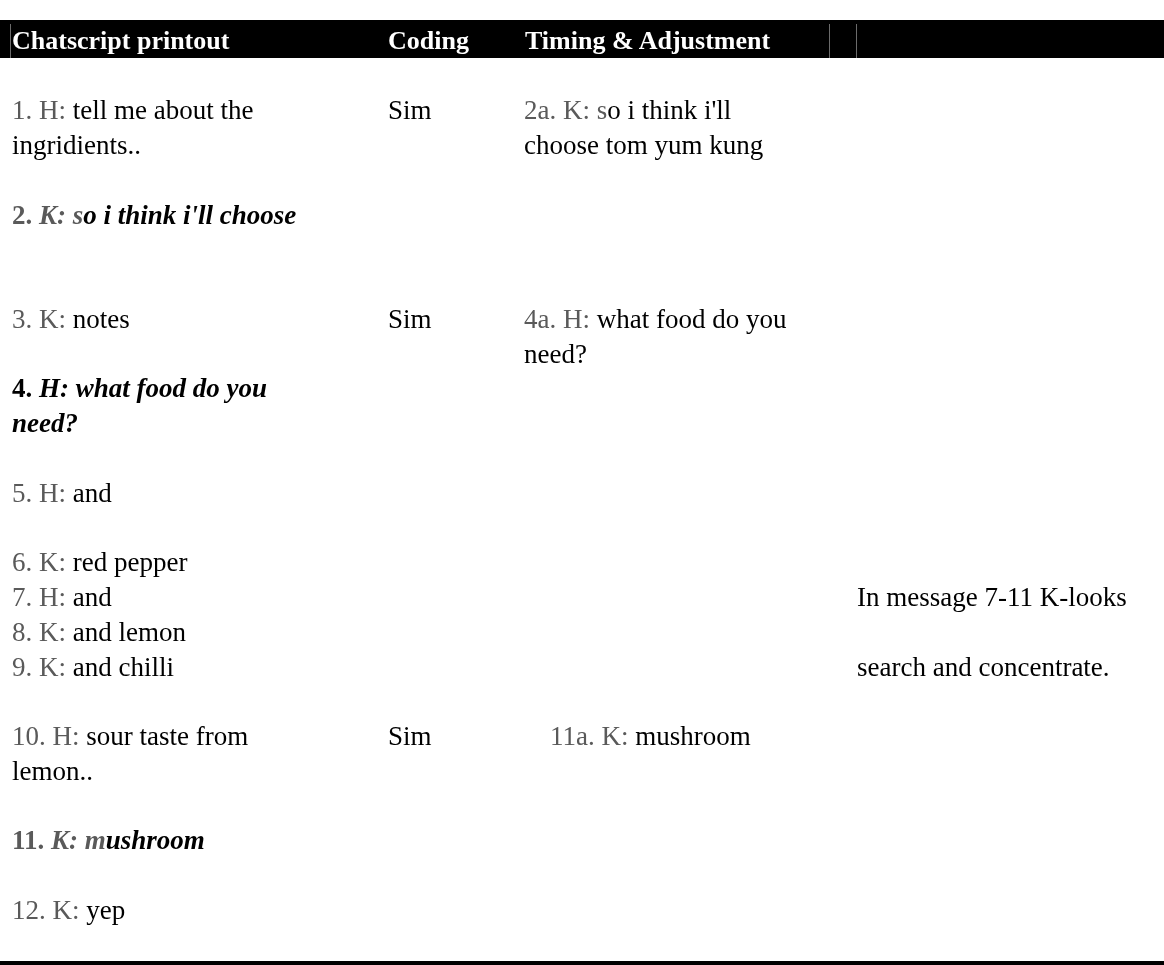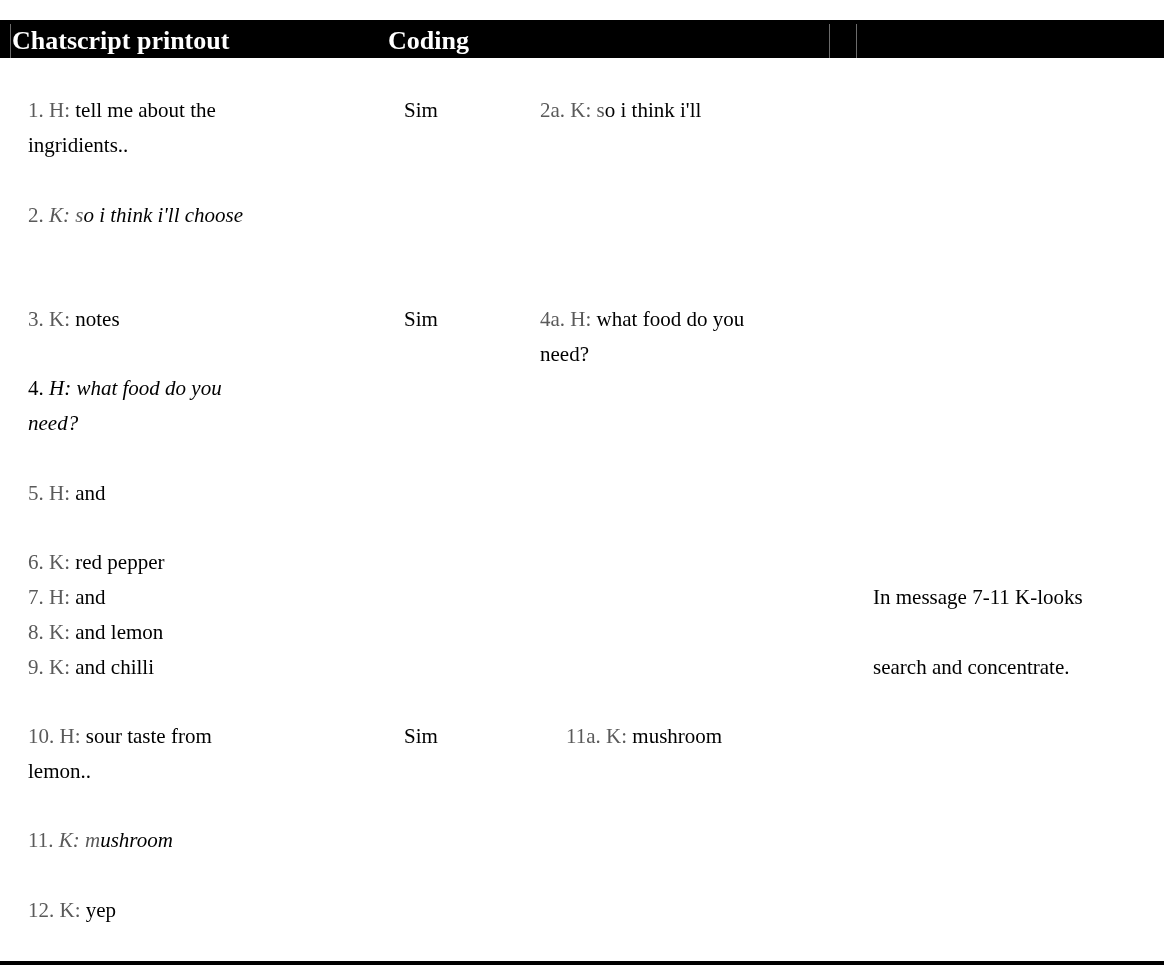--- a/index.html
+++ b/index.html
@@ -13,35 +13,36 @@
       background: #000000;
     }
     .hdr {
       position: absolute; top: 0; height: 38px; line-height: 42px;
       color: #ffffff; font-weight: bold; font-size: 26px; white-space: nowrap;
     }
     .vline {
       position: absolute; top: 4px; height: 34px; width: 1px; background: #6b6b6b;
     }
     .cell {
-      position: absolute; font-size: 21px; line-height: 35px; white-space: nowrap; margin-left: 16px;
+      position: absolute; font-size: 27px; line-height: 35px; white-space: nowrap;
     }
     .pre { color: #5a5a5a; }
-    .it { font-style: italic; }
+    .it { font-style: italic; font-weight: bold; }
     .bottom-rule {
       position: absolute; left: 0; top: 961px; width: 1164px; height: 4px; background: #000000;
     }
   </style>
 </head>
 <body>
 
 <div class="header-bar">
   <div class="vline" style="left:10px"></div>
   <div class="hdr" style="left:12px">Chatscript printout</div>
   <div class="hdr" style="left:388px">Coding</div>
+  <div class="hdr" style="left:525px">Timing &amp; Adjustment</div>
   <div class="vline" style="left:829px"></div>
   <div class="vline" style="left:856px"></div>
 </div>
 
 <div>
   <div class="cell" style="left:12px;top:93px">
     <span class="pre">1. </span><span class="pre">H:</span><span> tell me about the</span><br>
     <span>ingridients..</span>
   </div>
 
@@ -91,20 +92,21 @@
 
 <div>
   <div class="cell" style="left:388px;top:93px">Sim</div>
   <div class="cell" style="left:388px;top:302px">Sim</div>
   <div class="cell" style="left:388px;top:719px">Sim</div>
 </div>
 
 <div>
   <div class="cell" style="left:524px;top:93px">
     <span class="pre">2a. </span><span class="pre">K:</span><span class="pre"> s</span><span>o i think i'll</span><br>
+    <span>choose tom yum kung</span>
   </div>
   <div class="cell" style="left:524px;top:302px">
     <span class="pre">4a. </span><span class="pre">H:</span><span> what food do you</span><br>
     <span>need?</span>
   </div>
   <div class="cell" style="left:550px;top:719px">
     <span class="pre">11a. </span><span class="pre">K:</span><span> mushroom</span>
   </div>
 </div>
 

